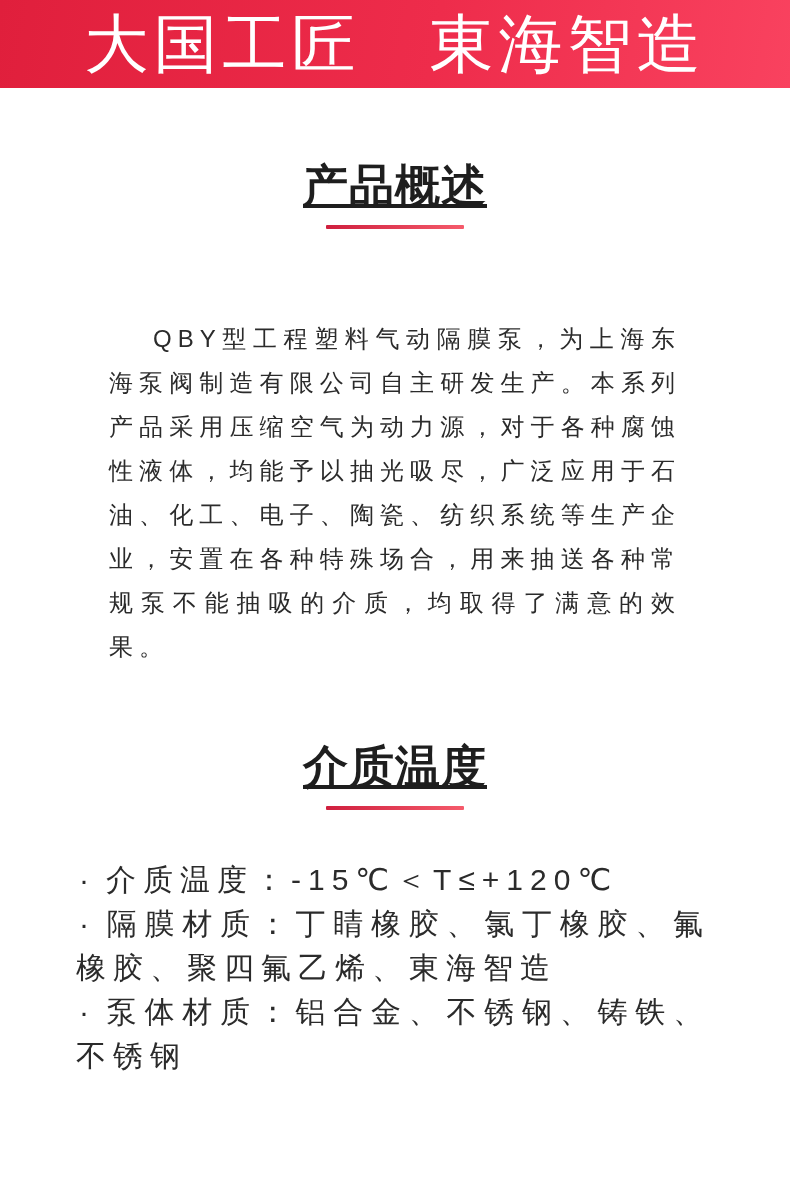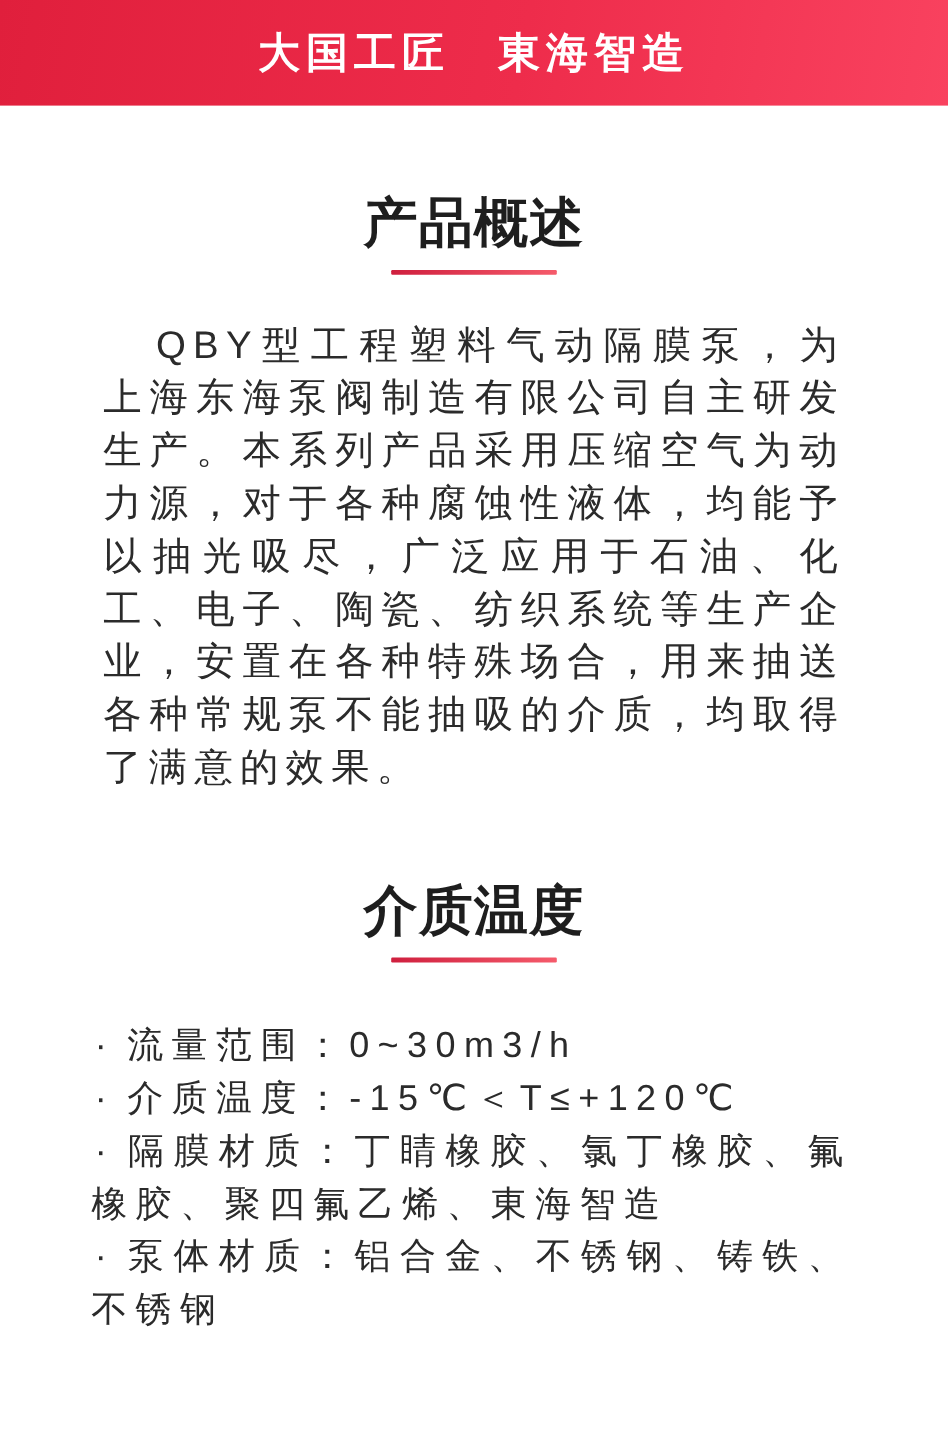--- a/index.html
+++ b/index.html
@@ -14,47 +14,48 @@
 
     .banner {
       height: 88px;
       display: flex;
       align-items: center;
       justify-content: center;
       background: linear-gradient(100deg, #e01f3c 0%, #ee2c4b 55%, #f9425f 100%);
     }
     .banner-title {
       color: #ffffff;
-      font-size: 35px;
-      font-weight: 700;
+      font-size: 64px;
+      font-weight: 400;
       letter-spacing: 5px;
       white-space: nowrap;
     }
 
     .section-title {
       margin-top: 72px;
       text-align: center;
       font-size: 45px;
       line-height: 52px;
       font-weight: 700;
       color: #1e1e1e;
       letter-spacing: 1px;
+      text-decoration: underline;
     }
     .title-underline {
       width: 138px;
       height: 4px;
       margin: 13px auto 0 auto;
       background: linear-gradient(90deg, #cf1f3e 0%, #f55b6b 100%);
       border-radius: 1px;
     }
 
     .paragraph {
-      margin-top: 36px;
-      padding: 0 86px;
-      font-size: 32px;
+      margin-top: 88px;
+      padding: 0 109px;
+      font-size: 24px;
       line-height: 44px;
       letter-spacing: 6px;
       text-align: justify;
       text-indent: 44px;
       color: #2b2b2b;
       font-weight: 400;
     }
 
     .conditions {
       margin-top: 48px;
@@ -82,17 +83,16 @@
 
 <h2 class="section-title">产品概述</h2>
 <div class="title-underline"></div>
 
 <p class="paragraph">QBY型工程塑料气动隔膜泵，为上海东海泵阀制造有限公司自主研发生产。本系列产品采用压缩空气为动力源，对于各种腐蚀性液体，均能予以抽光吸尽，广泛应用于石油、化工、电子、陶瓷、纺织系统等生产企业，安置在各种特殊场合，用来抽送各种常规泵不能抽吸的介质，均取得了满意的效果。</p>
 
 <h2 class="section-title">介质温度</h2>
 <div class="title-underline"></div>
 
 <div class="conditions">
-  <div class="cond-item"><span class="bullet">·</span><span>流量范围：0~30m3/h</span></div>
   <div class="cond-item"><span class="bullet">·</span><span>介质温度：-15℃＜T≤+120℃</span></div>
   <div class="cond-item"><span class="bullet">·</span><span>隔膜材质：丁睛橡胶、氯丁橡胶、氟橡胶、聚四氟乙烯、東海智造</span></div>
   <div class="cond-item"><span class="bullet">·</span><span>泵体材质：铝合金、不锈钢、铸铁、不锈钢</span></div>
 </div>
 
 </body></html>

